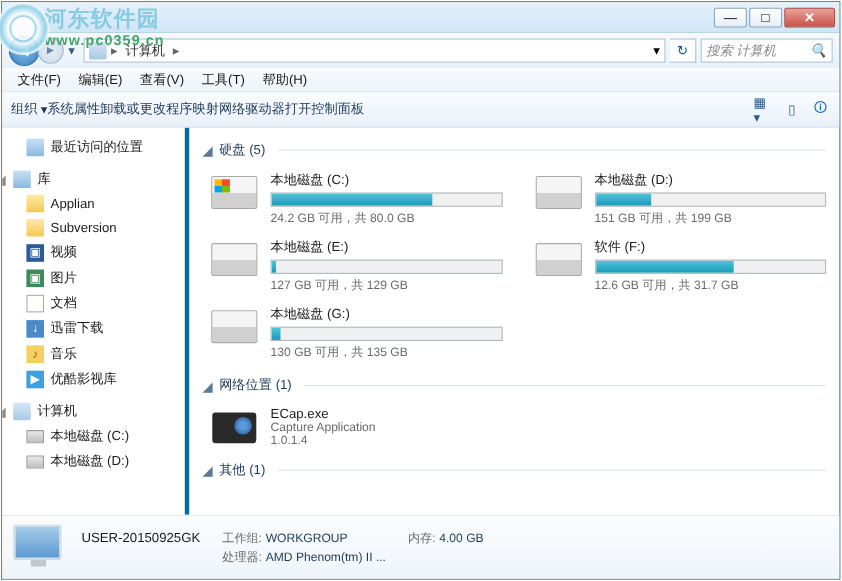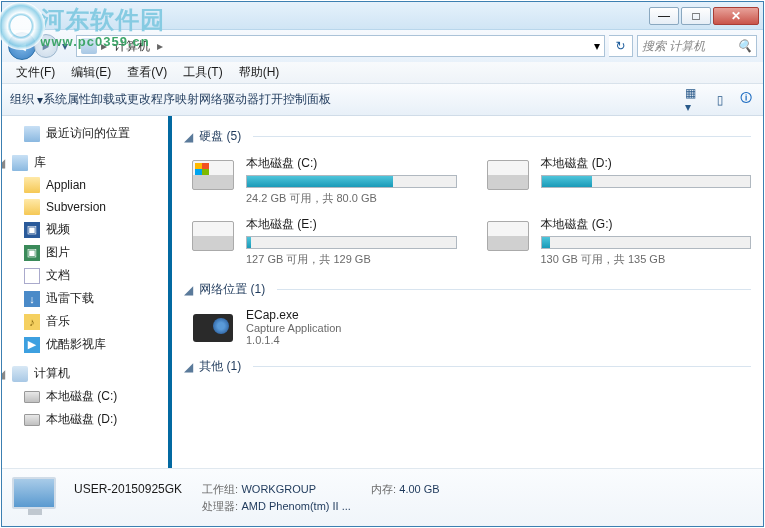--- a/index.html
+++ b/index.html
@@ -1,20 +1,20 @@
 <!DOCTYPE html>
 <html><head>
 <meta charset="utf-8">
 <style>
 *{margin:0;padding:0;box-sizing:border-box;font-family:"Microsoft YaHei","Segoe UI",Tahoma,sans-serif;font-size:12px}
 body{background:#fff;width:765px;height:528px;overflow:hidden;position:relative}
 .watermark{position:absolute;top:2px;left:-3px;z-index:1000;pointer-events:none}
 .wm-logo{display:inline-block;width:48px;height:48px;border-radius:50%;background:radial-gradient(circle,#fff 30%,#8ed0e8 33%,#fff 40%,#8ed0e8 60%,#fff 70%);opacity:.9;vertical-align:top}
 .wm-text{display:inline-block;margin-left:-8px;margin-top:2px}
-.wm-line1{font-size:24px;font-weight:bold;color:#86cbe2;letter-spacing:1px}
+.wm-line1{font-size:20px;font-weight:bold;color:#86cbe2;letter-spacing:1px}
 .wm-line2{font-size:13px;font-weight:bold;color:#3fa66a;letter-spacing:1px;margin-top:-2px}
 .window{border:1px solid #3c7fb1;background:#fff;width:763px;height:526px;margin:1px;display:flex;flex-direction:column}
 .titlebar{height:28px;background:linear-gradient(#e5f1fb,#d0e5f5);display:flex;align-items:center;padding:0 4px;border-bottom:1px solid #b8d6eb}
 .titlebar-spacer{flex:1}
 .tb-btns{display:flex;gap:0}
 .tb-btn{width:30px;height:18px;border:1px solid #8aa8c0;border-radius:2px;background:linear-gradient(#fefefe,#e6eef6);display:flex;align-items:center;justify-content:center;margin-left:2px}
 .tb-close{width:46px;background:linear-gradient(#e8a29a,#c9544a);border-color:#a83d35;color:#fff;font-weight:bold}
 .addrbar{height:32px;background:linear-gradient(#f6f9fd,#e8f1fa);display:flex;align-items:center;padding:3px 6px;gap:4px}
 .nav-btns{display:flex;align-items:center;gap:0}
 .nav-back{width:28px;height:28px;border-radius:50%;background:radial-gradient(circle,#7fb8e8,#3a7fc2);border:1px solid #2a6fa8;display:flex;align-items:center;justify-content:center;color:#fff;font-size:13px}
@@ -223,32 +223,45 @@
           </div>
           <div class="drive">
             <div class="drive-ico">
               <div class="drv-img"></div>
             </div>
             <div class="drive-info">
               <div class="drive-name">本地磁盘 (D:)</div>
               <div class="drive-bar">
                 <div class="drive-fill" style="width:24%"></div>
               </div>
+              <div class="drive-stat">151 GB 可用，共 199 GB</div>
             </div>
           </div>
           <div class="drive">
             <div class="drive-ico">
               <div class="drv-img"></div>
             </div>
             <div class="drive-info">
               <div class="drive-name">本地磁盘 (E:)</div>
               <div class="drive-bar">
                 <div class="drive-fill" style="width:2%"></div>
               </div>
               <div class="drive-stat">127 GB 可用，共 129 GB</div>
+            </div>
+          </div>
+          <div class="drive">
+            <div class="drive-ico">
+              <div class="drv-img"></div>
+            </div>
+            <div class="drive-info">
+              <div class="drive-name">软件 (F:)</div>
+              <div class="drive-bar">
+                <div class="drive-fill" style="width:60%"></div>
+              </div>
+              <div class="drive-stat">12.6 GB 可用，共 31.7 GB</div>
             </div>
           </div>
           <div class="drive">
             <div class="drive-ico">
               <div class="drv-img"></div>
             </div>
             <div class="drive-info">
               <div class="drive-name">本地磁盘 (G:)</div>
               <div class="drive-bar">
                 <div class="drive-fill" style="width:4%"></div>

